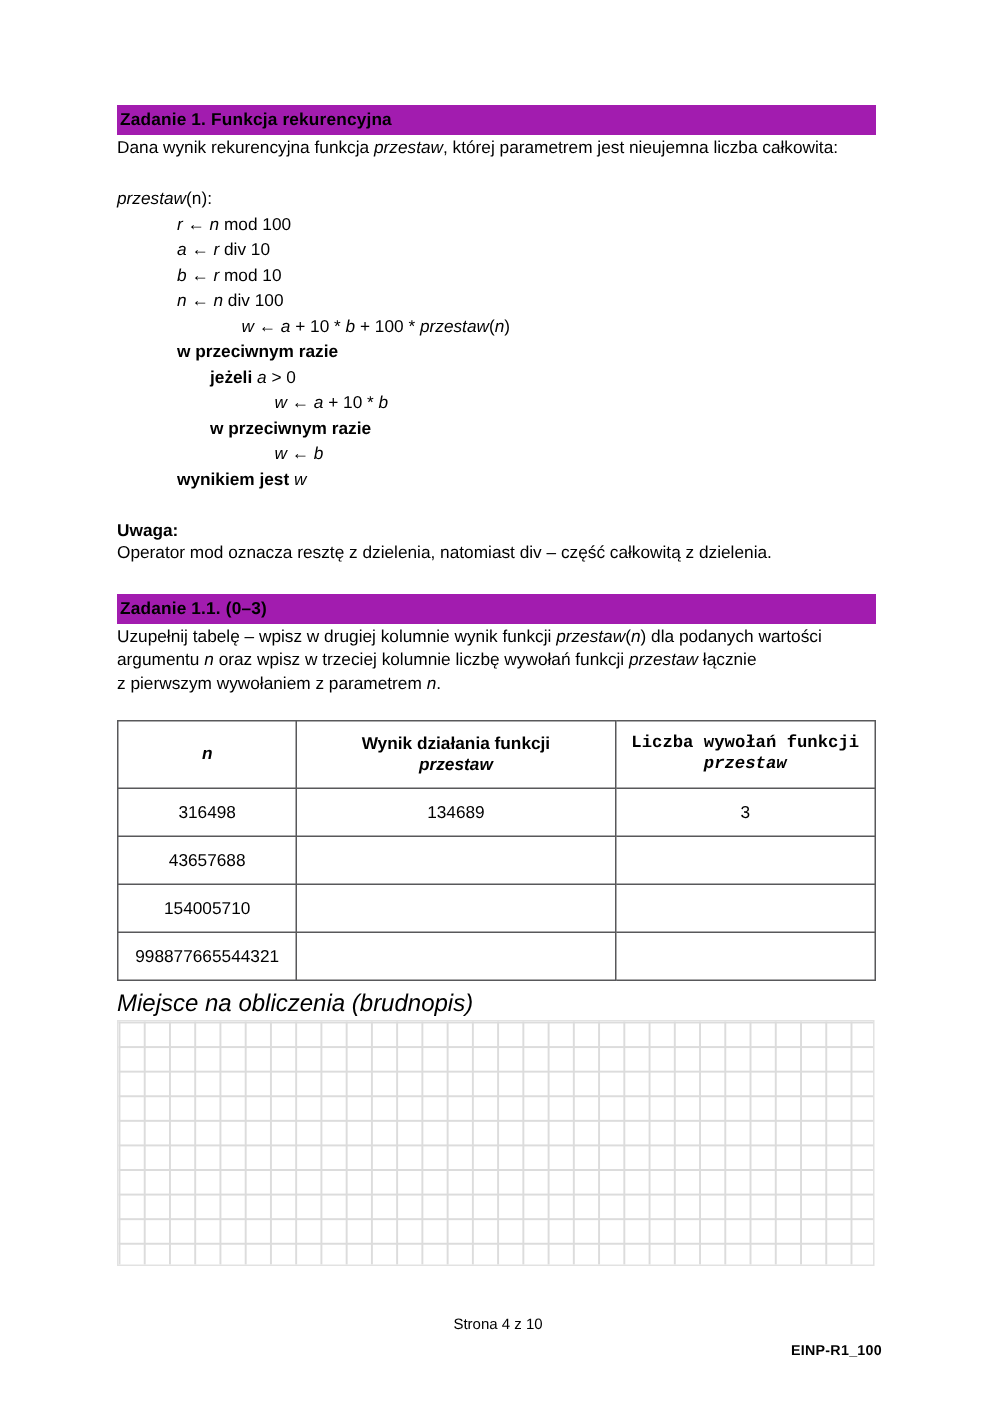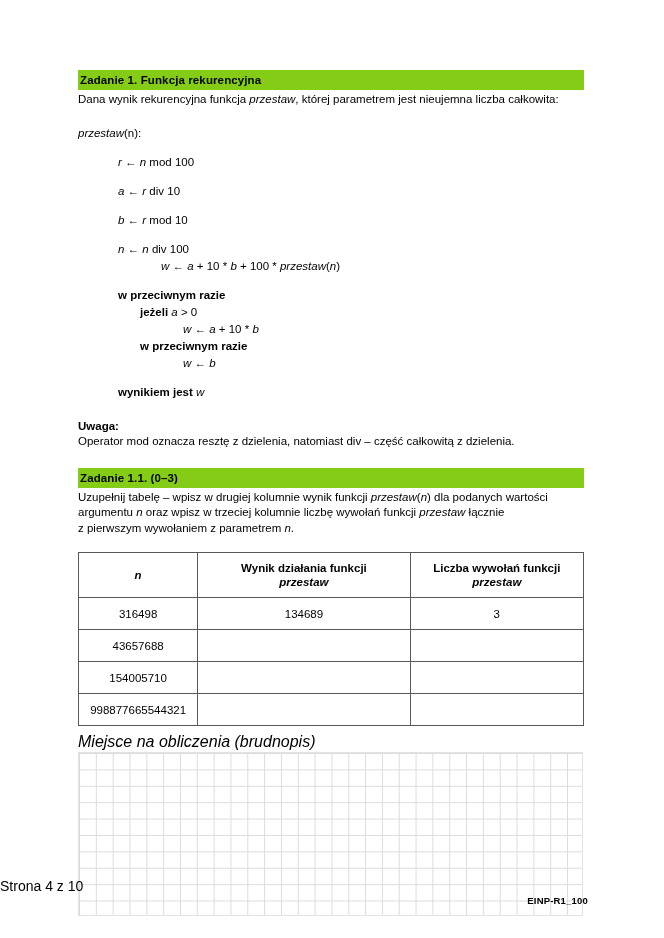--- a/index.html
+++ b/index.html
@@ -23,21 +23,21 @@
   }
   .content {
     position: absolute;
     left: 78px;
     top: 70px;
     width: 506px;
   }
 
   
   .section-bar {
-    background: #84cc16;
+    background: #a21caf;
     font-weight: bold;
     font-size: 11.5px;
     line-height: 16px;
     padding: 2px 0 2px 2px;
     letter-spacing: 0.01em;
   }
 
   .body-text {
     font-size: 11.5px;
     line-height: 15.5px;
@@ -49,21 +49,21 @@
   .bold { font-weight: bold; }
 
   
   .pseudocode {
     margin-top: 17px;
     font-size: 11.5px;
     line-height: 17px;
   }
   .pc-line { white-space: pre; }
   .ind0 { padding-left: 0px; }
-  .ind1 { padding-left: 40px; margin-top: 12px; }
+  .ind1 { padding-left: 40px; }
   .ind2 { padding-left: 62px; }
   .ind3 { padding-left: 83px; }
   .ind4 { padding-left: 105px; }
 
   .uwaga-wrap { margin-top: 18px; }
   .uwaga-title { font-weight: bold; font-size: 11.5px; line-height: 15.5px; }
 
   .bar-spacer { height: 18px; }
 
   
@@ -83,21 +83,21 @@
   table.qtable td.hdr {
     font-weight: bold;
     height: 40px;
     line-height: 14px;
   }
   table.qtable td.cell {
     height: 27px;
   }
   .col-n   { width: 119px; }
   .col-res { width: 212px; }
-  .col-cnt { width: 173px; }
+  .col-cnt { width: 173px; font-family: Liberation Mono, monospace; }
 
   
   .scratch-label {
     font-style: italic;
     font-size: 16px;
     line-height: 15px;
     margin-top: 8px;
   }
   .grid {
     margin-top: 3px;
@@ -112,21 +112,22 @@
     background-size: 16.83px 16.4px;
     background-position: 0 0;
   }
 
   
   .footer-page {
     position: absolute;
     left: 0;
     top: 878px;
     width: 664px;
-    font-size: 14px;
+    text-align: center;
+    font-size: 10px;
   }
   .footer-code {
     position: absolute;
     right: 76px;
     top: 895px;
     font-size: 9.5px;
     font-weight: bold;
     letter-spacing: 0.02em;
   }
 </style>

